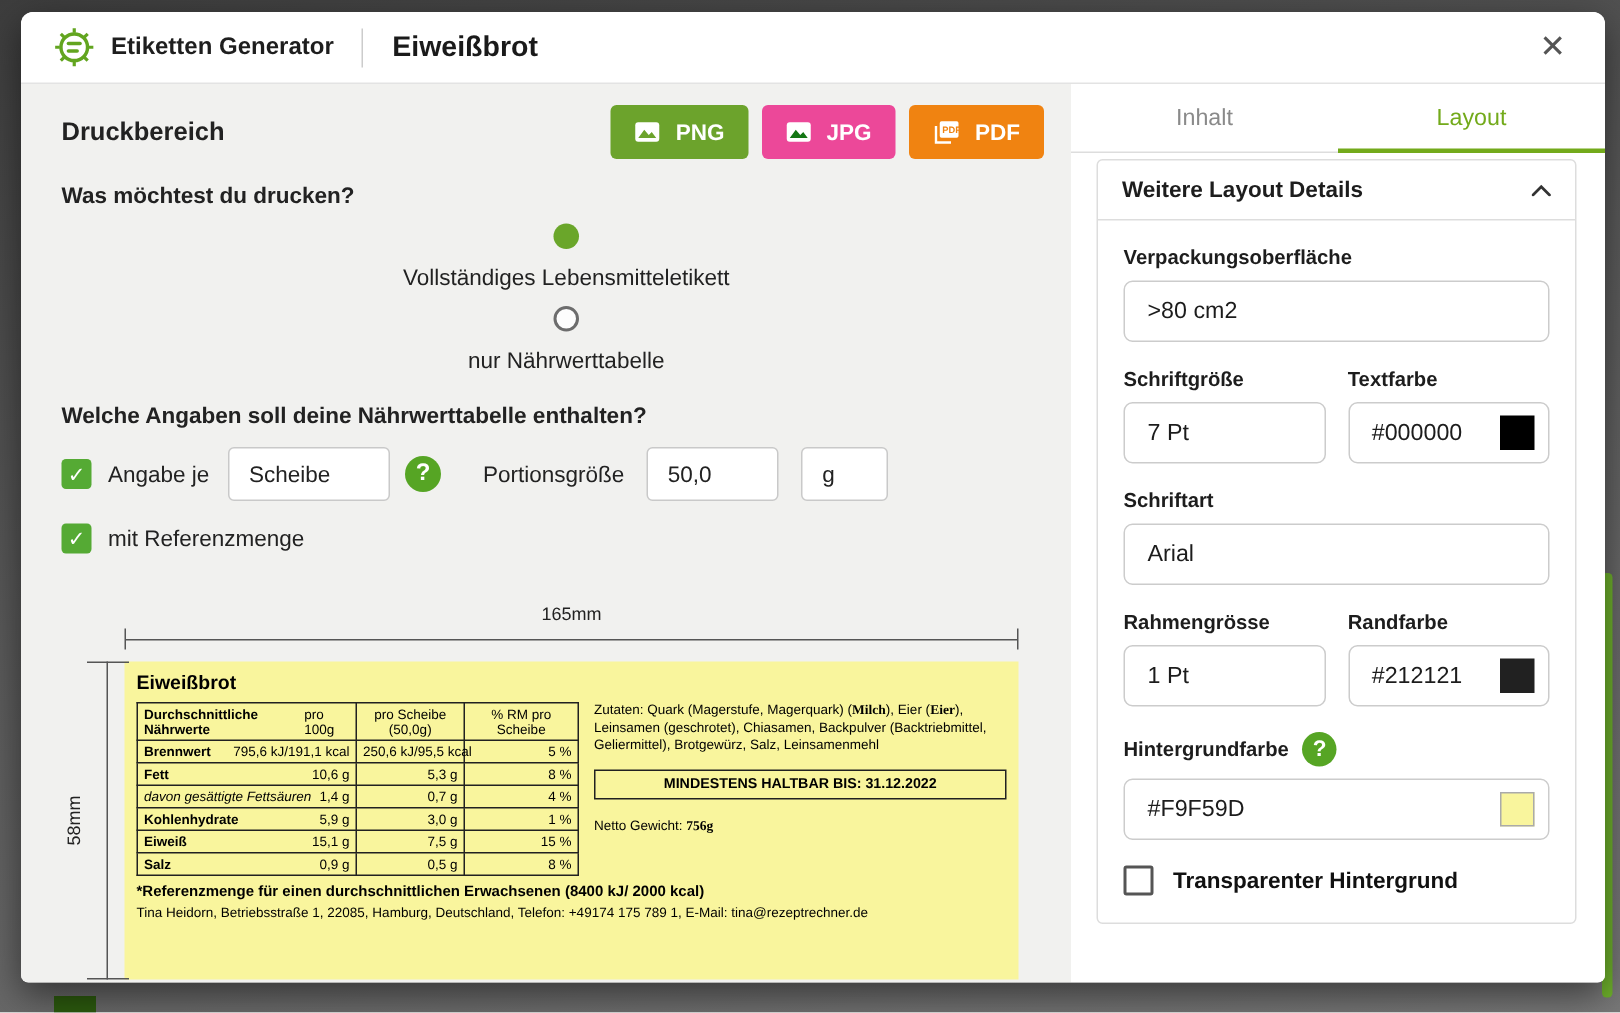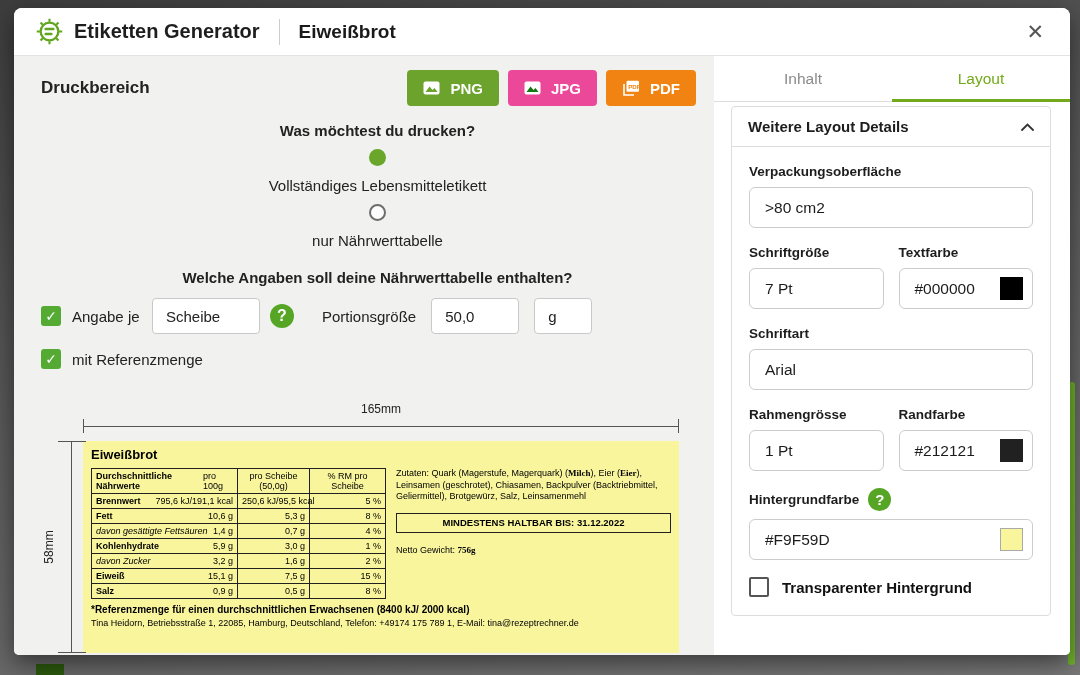--- a/index.html
+++ b/index.html
@@ -11,37 +11,37 @@
   
   .bg-button-sliver { position:absolute; left:36px; top:664px; width:28px; height:11px; background:#2c5a0e; }
   .page-scroll-thumb { position:absolute; left:1068px; top:382px; width:7px; height:283px; border-radius:3px; }
 
   
   .modal { position:absolute; left:14px; top:8px; width:1056px; height:647px; background:#fff;
            border-radius:8px 8px 5px 5px; box-shadow:0 8px 24px rgba(0,0,0,.5);
            overflow:hidden; display:flex; flex-direction:column; }
   .modal-header { flex:0 0 48px; display:flex; align-items:center; padding:0 22px; border-bottom:1px solid #e3e3e3; background:#fff; }
   .logo { width:27px; height:27px; margin-right:11px; }
-  .app-title { font-size:20px; font-weight:bold; color:#1e1e1e; }
+  .app-title { font-size:16px; font-weight:bold; color:#1e1e1e; }
   .hsep { width:1px; height:26px; background:#ccc; margin:0 19px; }
   .doc-title { font-size:19px; font-weight:bold; color:#1a1a1a; }
   .spacer { flex:1; }
   .close-btn { background:none; border:none; font-size:21px; color:#555; cursor:pointer; line-height:1; padding:4px; }
 
   .modal-body { flex:1; display:flex; min-height:0; }
   .left-pane { flex:1; background:#f1f1ef; padding:14px 0 12px 27px; }
   .right-pane { width:356px; background:#fff; display:flex; flex-direction:column; }
 
   
   .top-row { display:flex; align-items:center; width:655px; }
   .section-title { font-size:17px; font-weight:bold; color:#222; }
   .btn-group { margin-left:auto; display:flex; gap:9px; }
   .btn { height:36px; border:none; border-radius:4px; color:#fff; font-weight:bold; font-size:15px;
          font-family:"Liberation Sans",sans-serif; display:flex; align-items:center; gap:10px; padding:0 16px; cursor:pointer; }
-  .q { font-size:15px; font-weight:bold; color:#222;text-align:center; }
+  .q { font-size:15px; font-weight:bold; color:#222; }
   .q1 { margin-top:16px; }
   .q2 { margin-top:20px; }
   .radio-row { display:flex; align-items:center; gap:11px; margin-top:10px; font-size:15px; color:#222;flex-direction:column; }
   .radio { width:17px; height:17px; border-radius:50%; flex:0 0 17px; cursor:pointer; }
   .radio.sel { background:#6aa62a; }
   .radio.unsel { background:#fdfdfd; border:2px solid #6d6d6d; }
   .form-row { display:flex; align-items:center; margin-top:12px; }
   .form-row2 { margin-top:15px; }
   .checkbox { width:20px; height:20px; border-radius:3px; background:#55aa34; color:#fff; font-size:14px;
               display:flex; align-items:center; justify-content:center; cursor:pointer; flex:0 0 20px; }
@@ -270,30 +270,20 @@
                             <span class="nm">Kohlenhydrate</span>
                             <span>5,9 g</span>
                           </div>
                         </td>
                     <td class="val">3,0 g</td>
                         <td class="val">1 %</td>
                   </tr>
                   <tr>
                     <td>
                           <div class="cell-split">
-                            <span class="it">davon Zucker</span>
-                            <span>3,2 g</span>
-                          </div>
-                        </td>
-                    <td class="val">1,6 g</td>
-                        <td class="val">2 %</td>
-                  </tr>
-                  <tr>
-                    <td>
-                          <div class="cell-split">
                             <span class="nm">Eiweiß</span>
                             <span>15,1 g</span>
                           </div>
                         </td>
                     <td class="val">7,5 g</td>
                         <td class="val">15 %</td>
                   </tr>
                   <tr>
                     <td>
                           <div class="cell-split">

